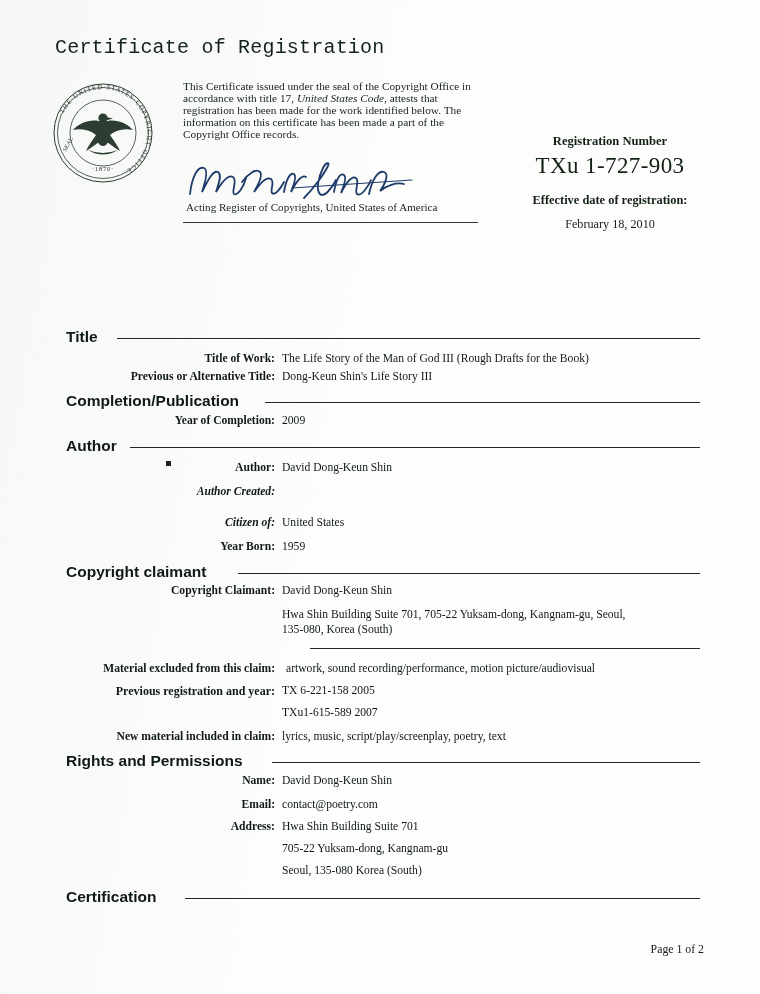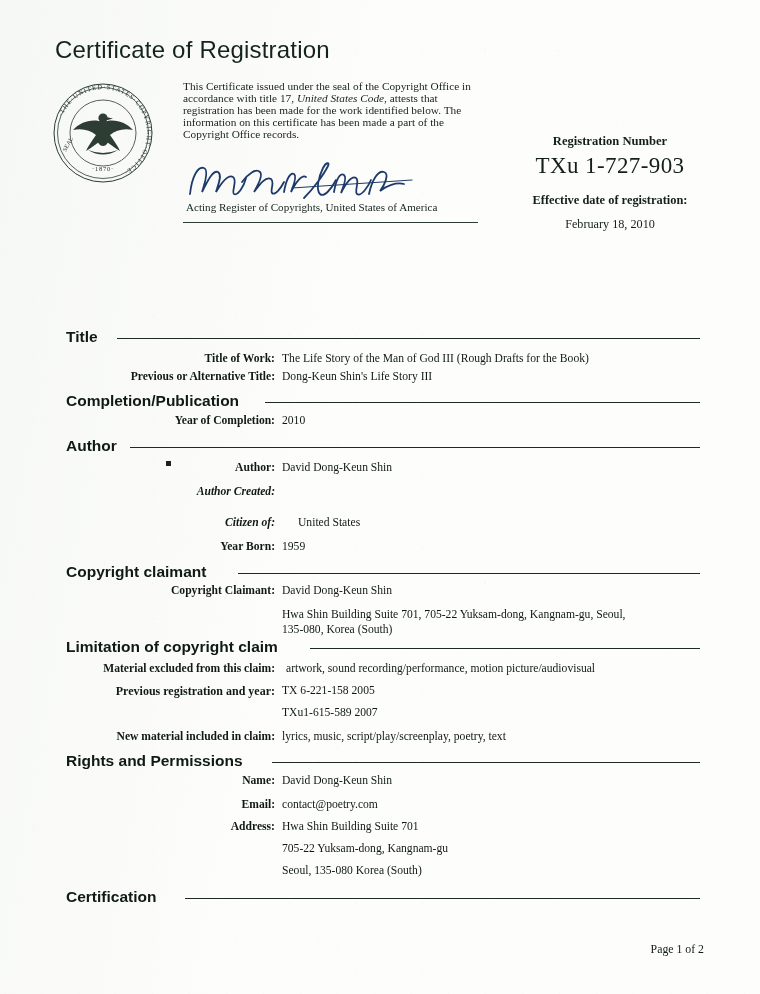--- a/index.html
+++ b/index.html
@@ -38,24 +38,24 @@
   .content {
     position: absolute;
     left: 0; top: 0; right: 0; bottom: 0;
   }
 
   
   .doc-title {
     position: absolute;
     left: 55px;
     top: 36px;
-    font-size: 24px;
+    font-size: 20px;
     letter-spacing: 0.2px;
     color: #14241c;
-    font-family: Liberation Sans, sans-serif;
+    font-family: Liberation Mono, monospace;
   }
 
   .seal {
     position: absolute;
     left: 48px;
     top: 78px;
     width: 110px;
     height: 110px;
   }
 
@@ -238,48 +238,47 @@
     <div class="field-label" style="left:60px; top:352px; width:215px;">Title of Work:</div>
     <div class="field-value" style="left:282px; top:352px;">The Life Story of the Man of God III (Rough Drafts for the Book)</div>
 
     <div class="field-label" style="left:60px; top:370px; width:215px;">Previous or Alternative Title:</div>
     <div class="field-value" style="left:282px; top:370px;">Dong-Keun Shin's Life Story III</div>
 
     <div class="section-head" style="top:392px;">Completion/Publication</div>
     <div class="section-rule" style="left:265px; top:402px; width:435px;"></div>
 
     <div class="field-label" style="left:60px; top:414px; width:215px;">Year of Completion:</div>
-    <div class="field-value" style="left:282px; top:414px;">2010</div>
+    <div class="field-value" style="left:282px; top:414px;">2009</div>
 
     <div class="section-head" style="top:437px;">Author</div>
     <div class="section-rule" style="left:130px; top:447px; width:570px;"></div>
 
     <div class="bullet"></div>
 
     <div class="field-label" style="left:60px; top:461px; width:215px;">Author:</div>
     <div class="field-value" style="left:282px; top:461px;">David Dong-Keun Shin</div>
 
     <div class="field-label" style="left:60px; top:485px; width:215px;font-style:italic;">Author Created:</div>
 
     <div class="field-label" style="left:60px; top:516px; width:215px;font-style:italic;">Citizen of:</div>
-    <div class="field-value" style="left:298px; top:516px;">United States</div>
+    <div class="field-value" style="left:282px; top:516px;">United States</div>
 
     <div class="field-label" style="left:60px; top:540px; width:215px;">Year Born:</div>
     <div class="field-value" style="left:282px; top:540px;">1959</div>
 
     <div class="section-head" style="top:563px;">Copyright claimant</div>
     <div class="section-rule" style="left:238px; top:573px; width:462px;"></div>
 
     <div class="field-label" style="left:60px; top:584px; width:215px;">Copyright Claimant:</div>
     <div class="field-value" style="left:282px; top:584px;">David Dong-Keun Shin</div>
 
     <div class="field-value" style="left:282px; top:608px;">Hwa Shin Building Suite 701, 705-22 Yuksam-dong, Kangnam-gu, Seoul,</div>
     <div class="field-value" style="left:282px; top:623px;">135-080, Korea (South)</div>
 
-    <div class="section-head" style="top:638px;">Limitation of copyright claim</div>
     <div class="section-rule" style="left:310px; top:648px; width:390px;"></div>
 
     <div class="field-label" style="left:60px; top:662px; width:215px;">Material excluded from this claim:</div>
     <div class="field-value" style="left:286px; top:662px;">artwork, sound recording/performance, motion picture/audiovisual</div>
 
     <div class="field-label" style="left:60px; top:684px; width:215px; font-size:12px;">Previous registration and year:</div>
     <div class="field-value" style="left:282px; top:684px;">TX 6-221-158     2005</div>
     <div class="field-value" style="left:282px; top:706px;">TXu1-615-589     2007</div>
 
     <div class="field-label" style="left:60px; top:730px; width:215px;">New material included in claim:</div>

